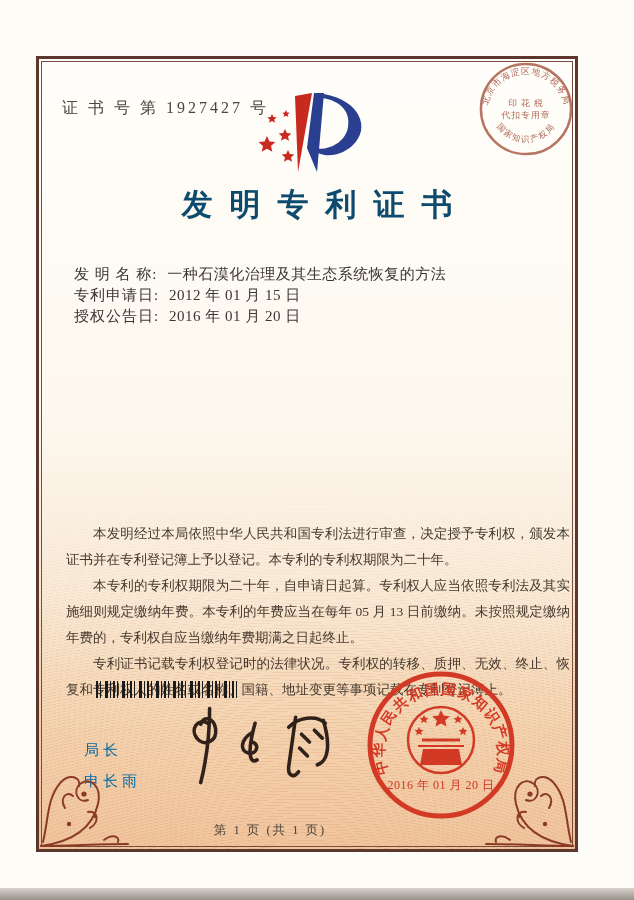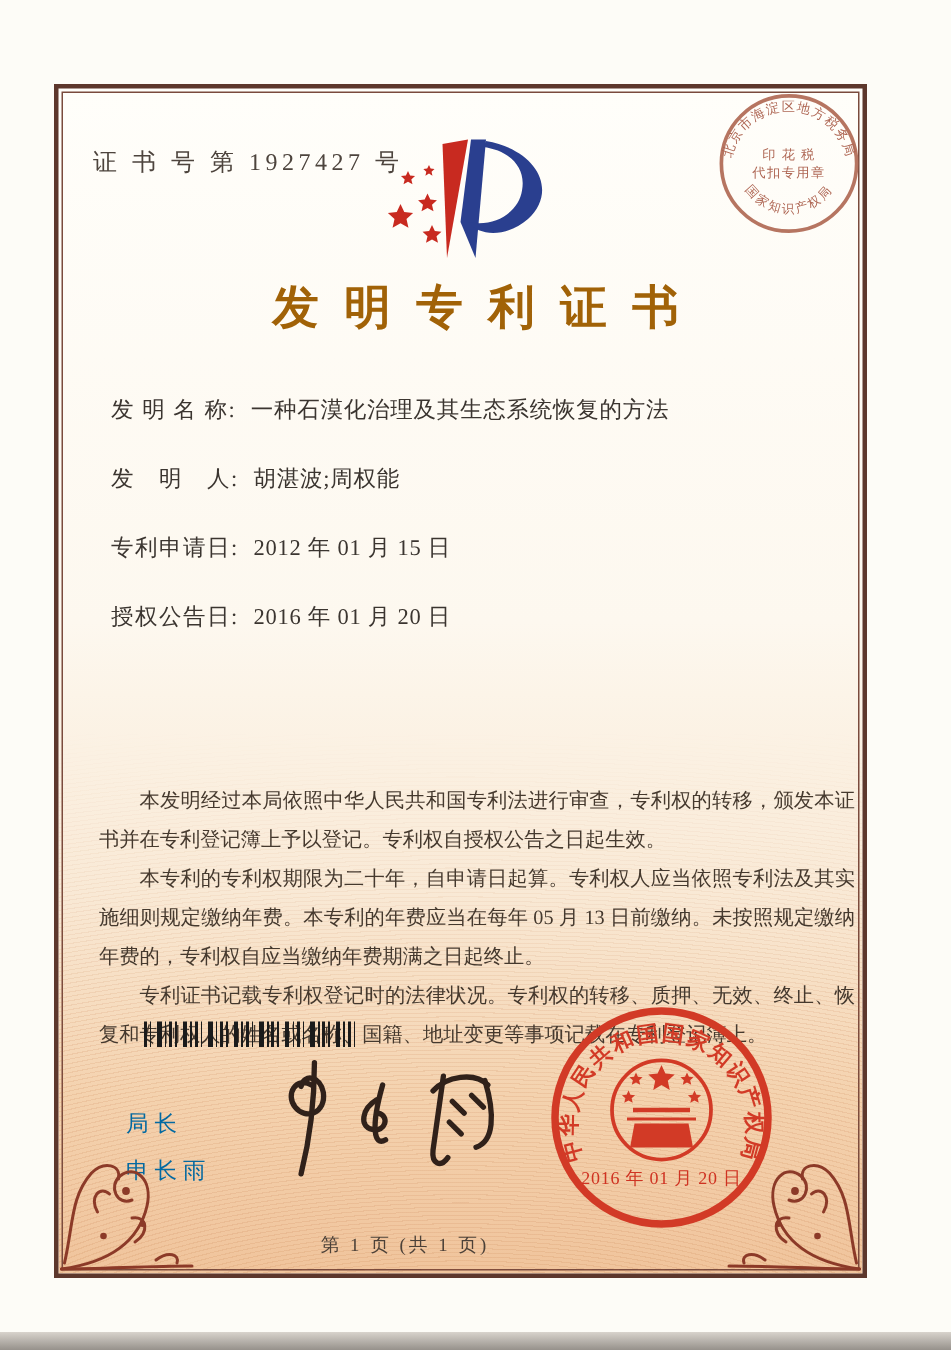--- a/index.html
+++ b/index.html
@@ -23,24 +23,24 @@
     background:repeating-radial-gradient(140% 95% at 50% 135%,
       rgba(188,102,52,.12) 0 1.5px, rgba(255,255,255,0) 1.5px 6px);
     -webkit-mask-image:linear-gradient(180deg,transparent,#000 55%);
     mask-image:linear-gradient(180deg,transparent,#000 55%);
   }
   
   .cert-no{position:absolute;left:62px;top:86px;font-size:16px;letter-spacing:3px;color:#4d443d;margin-top:12px;}
   .logo{position:absolute;left:243px;top:86px;width:132px;height:104px;}
   .title{
     position:absolute;left:0;width:634px;top:184px;text-align:center;
-    font-size:31px;font-weight:700;color:#a16207;letter-spacing:17px;text-indent:17px;
-  }
-  
-  .fields{position:absolute;left:74px;top:264px;width:490px;display:flex;flex-direction:column;gap:25px;}
+    font-size:31px;font-weight:700;color:#0c4a6e;letter-spacing:17px;text-indent:17px;
+  }
+  
+  .fields{position:absolute;left:74px;top:264px;width:490px;display:flex;flex-direction:column;}
   .field-row{font-size:15px;color:#3b3530;line-height:21px;white-space:nowrap;}
   .field-label{letter-spacing:1px;}
   .field-value{margin-left:6px;letter-spacing:.5px;}
   
   .body-text{position:absolute;left:66px;top:521px;width:504px;color:#45392e;
     font-size:13.5px;line-height:26px;text-align:justify;}
   .body-text p{margin:0;text-indent:2em;}
   
   .barcode{position:absolute;left:96px;top:681px;width:142px;height:17px;
     background:repeating-linear-gradient(90deg,
@@ -81,37 +81,33 @@
   <path d="M71 7 L81 7 L74 86 L64 62 Z" fill="#2a3f8f"></path>
   <path d="M81 8 C116 14 129 42 109 60 C95 72 77 72 69 62 C87 66 103 55 105 41 C108 25 96 14 79 12 Z" fill="#2a3f8f"></path>
 </svg>
 
 <div class="title">发明专利证书</div>
 
 <div class="fields">
   <div class="field-row">
     <span class="field-label">发 明 名 称:</span>
     <span class="field-value">一种石漠化治理及其生态系统恢复的方法</span>
-  </div>
-  <div class="field-row">
-    <span class="field-label">发　明　人:</span>
-    <span class="field-value">胡湛波;周权能</span>
   </div>
   <div class="field-row">
     <span class="field-label">专利申请日:</span>
     <span class="field-value">2012 年 01 月 15 日</span>
   </div>
   <div class="field-row">
     <span class="field-label">授权公告日:</span>
     <span class="field-value">2016 年 01 月 20 日</span>
   </div>
 </div>
 
 <div class="body-text">
-  <p>本发明经过本局依照中华人民共和国专利法进行审查，专利权的转移，颁发本证书并在专利登记簿上予以登记。专利权自授权公告之日起生效。</p>
+  <p>本发明经过本局依照中华人民共和国专利法进行审查，决定授予专利权，颁发本证书并在专利登记簿上予以登记。本专利的专利权期限为二十年。</p>
   <p>本专利的专利权期限为二十年，自申请日起算。专利权人应当依照专利法及其实施细则规定缴纳年费。本专利的年费应当在每年 05 月 13 日前缴纳。未按照规定缴纳年费的，专利权自应当缴纳年费期满之日起终止。</p>
   <p>专利证书记载专利权登记时的法律状况。专利权的转移、质押、无效、终止、恢复和专利权人的姓名或名称、国籍、地址变更等事项记载在专利登记簿上。</p>
 </div>
 
 <div class="barcode"></div>
 
 <div class="signer">
   <div>局长</div>
   <div>申长雨</div>
 </div>

